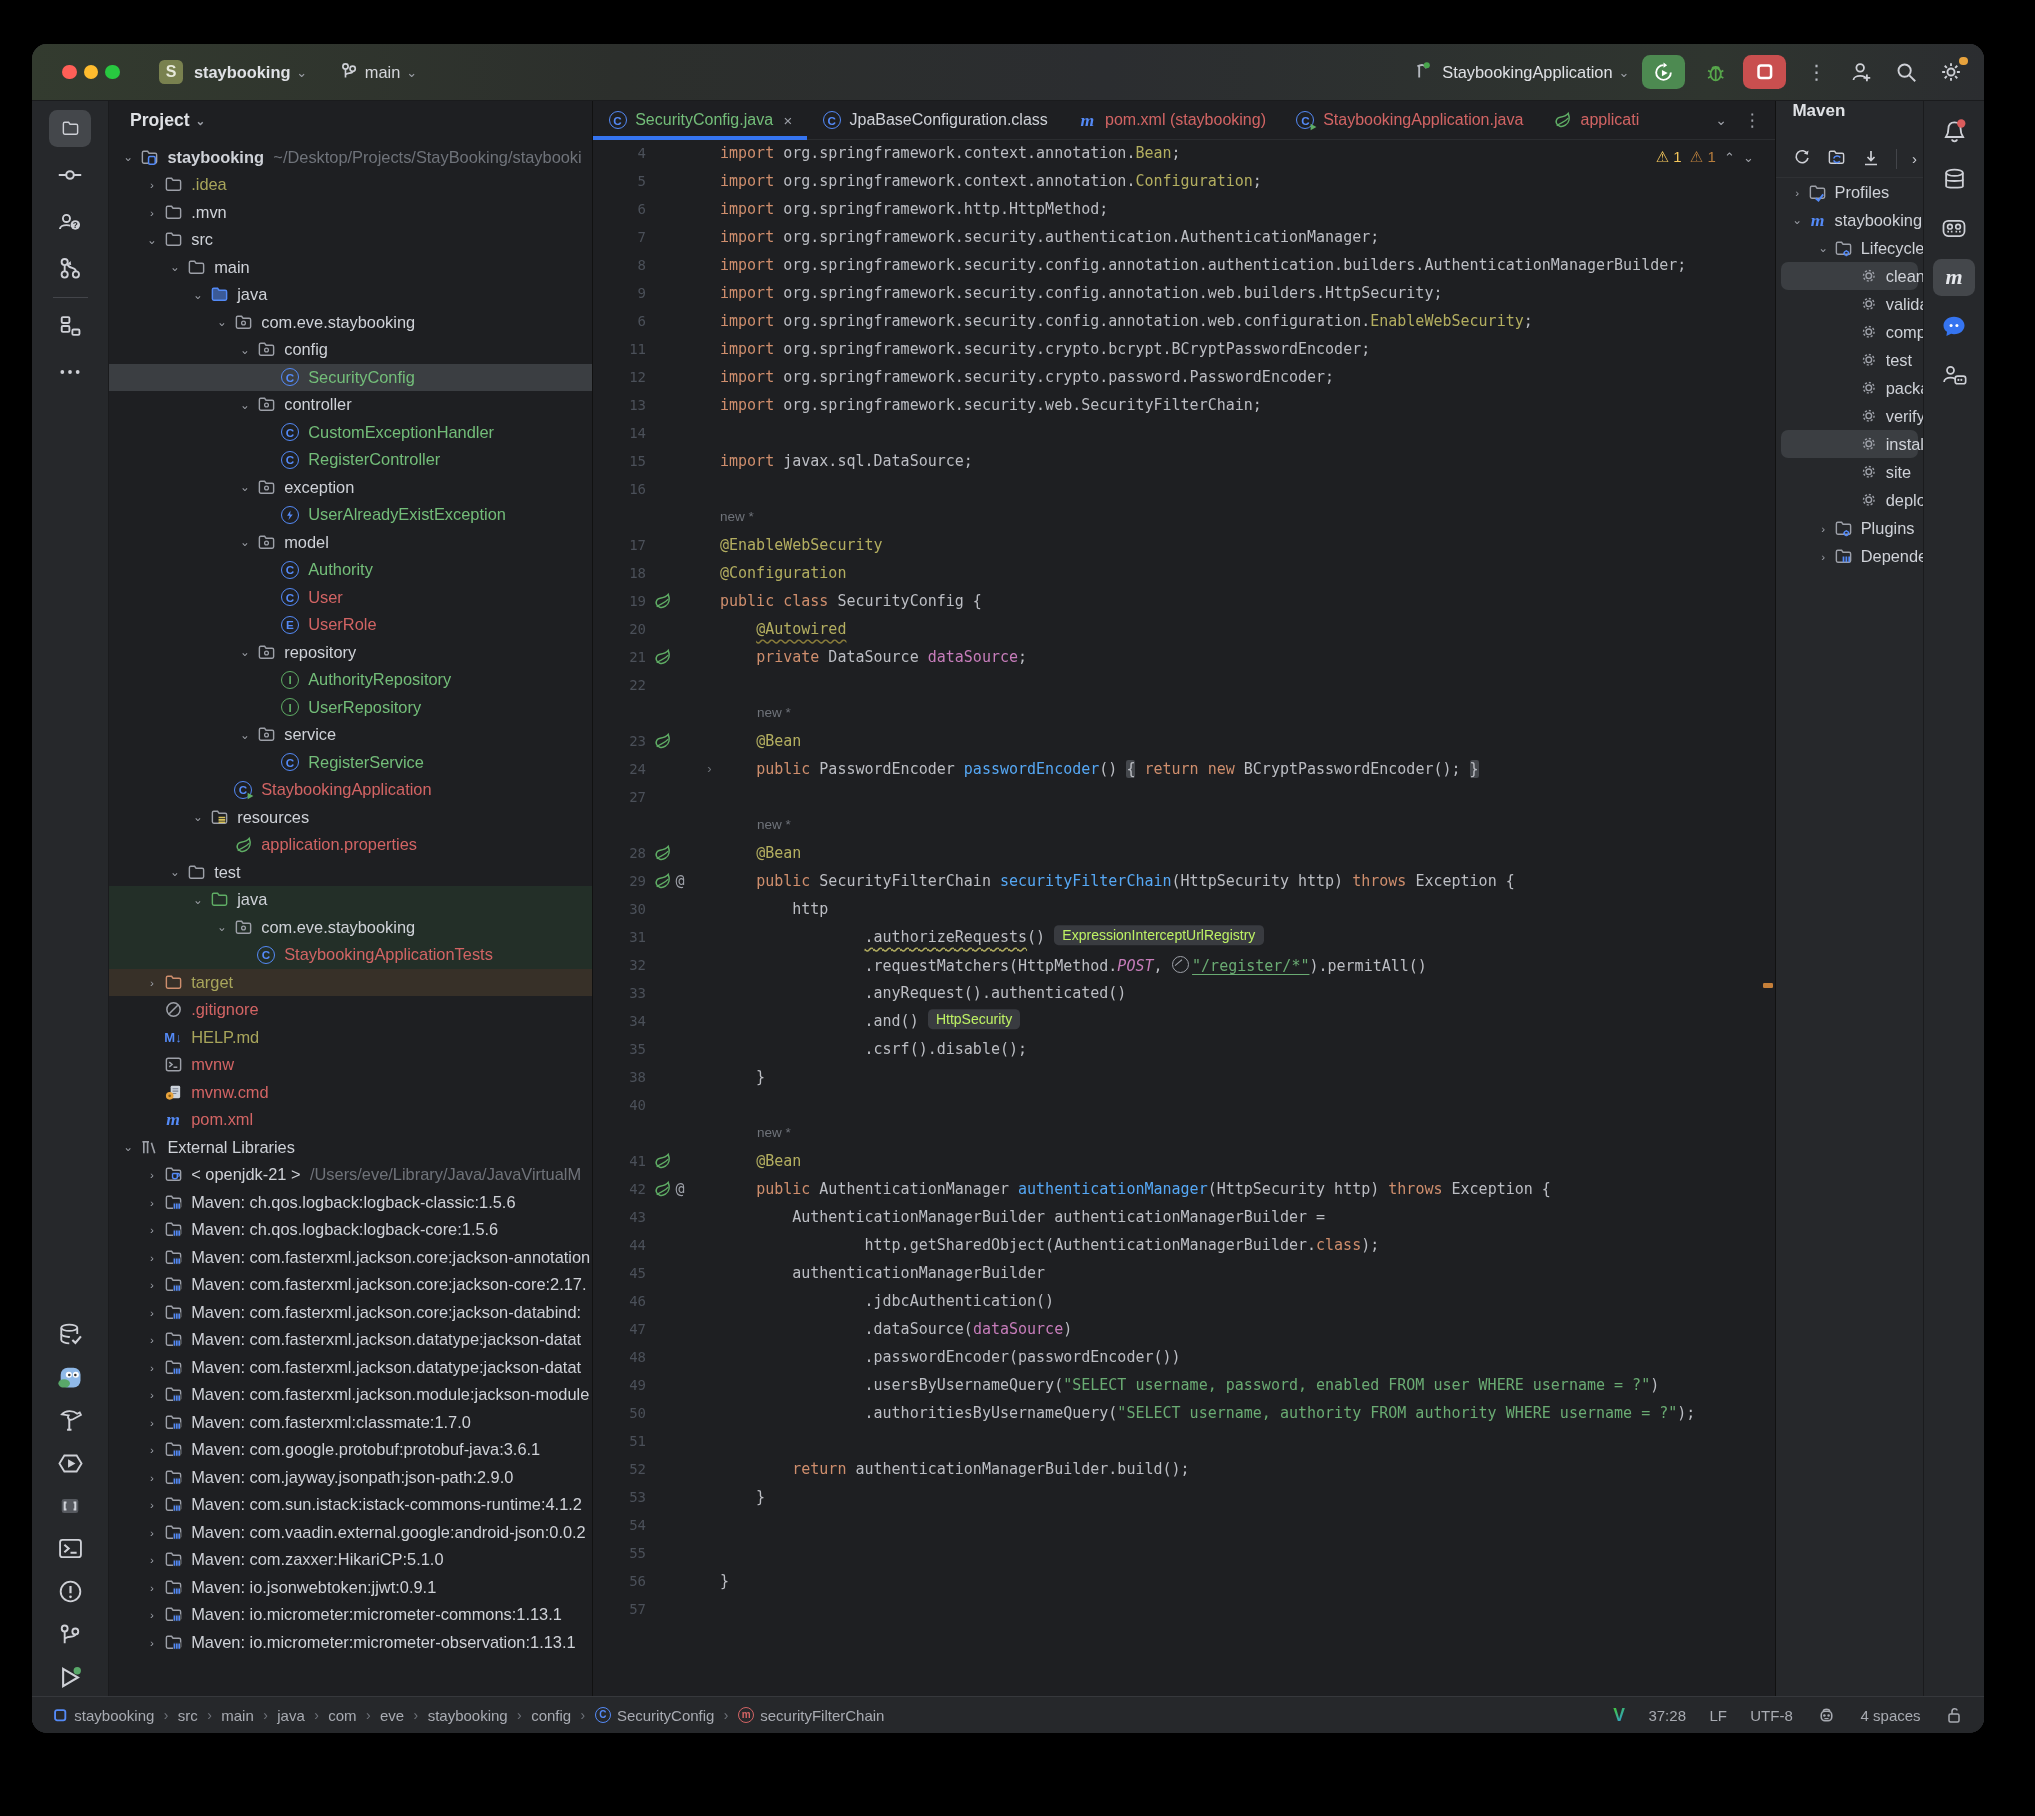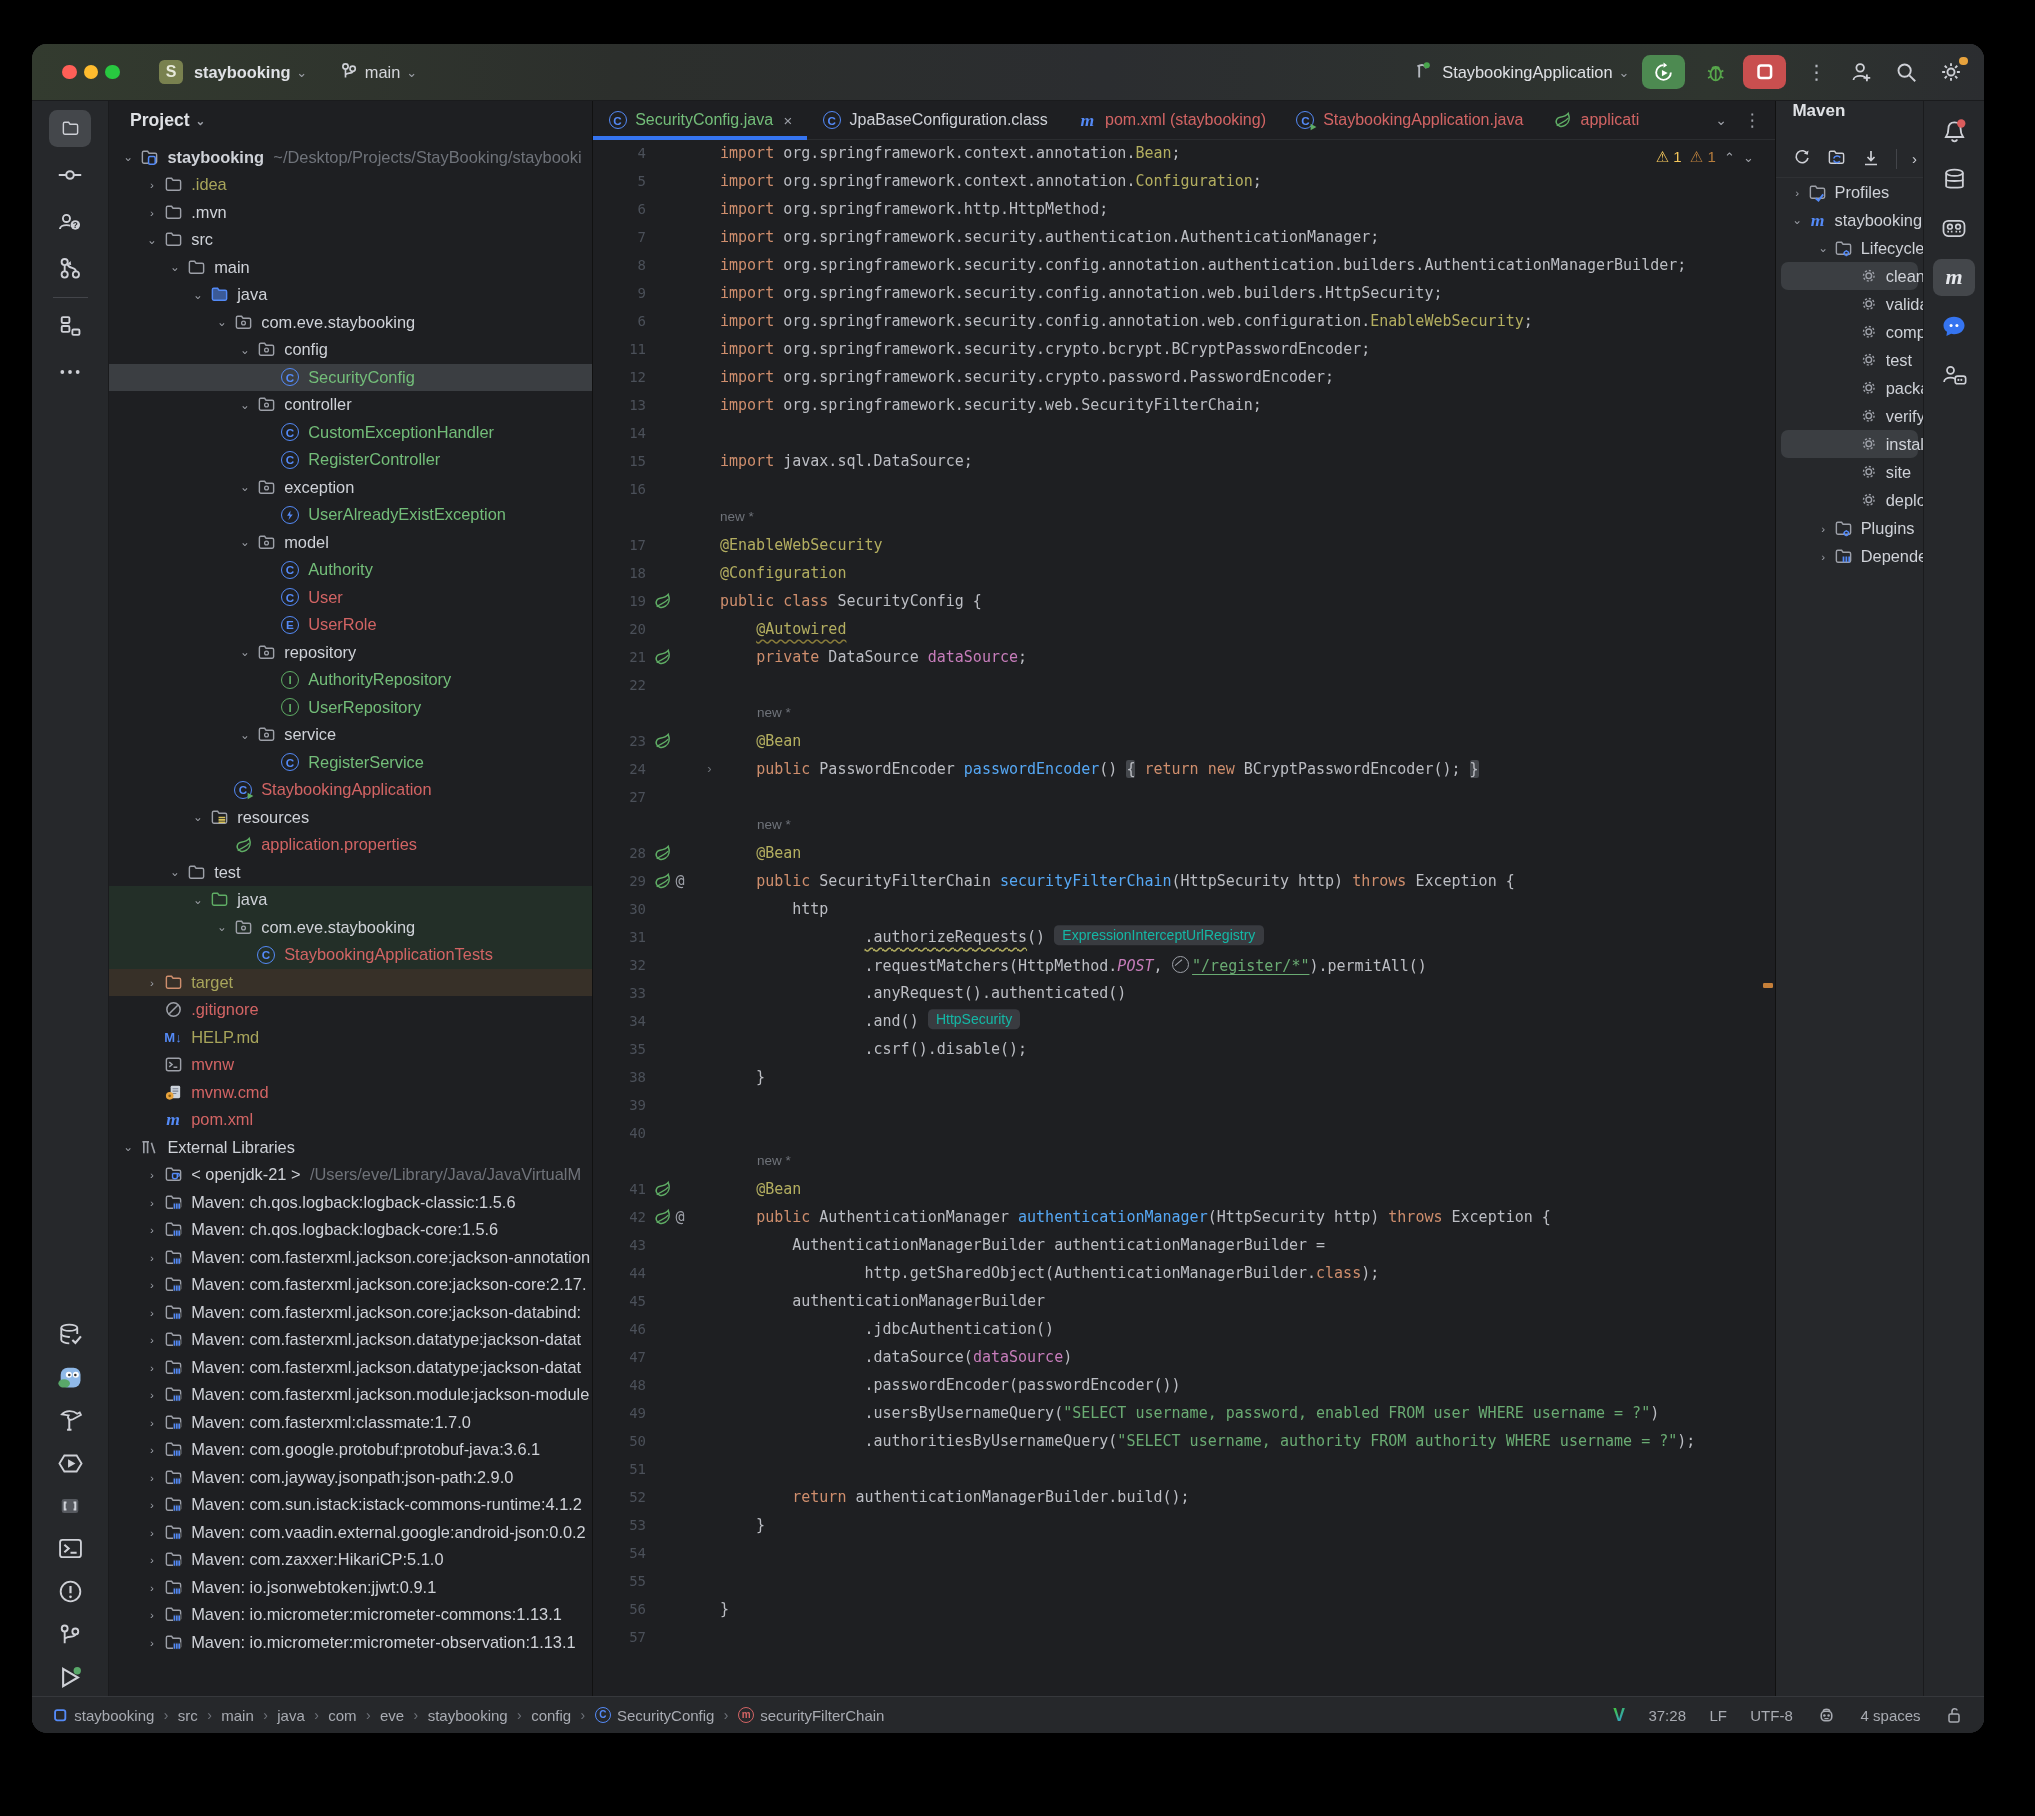--- a/index.html
+++ b/index.html
@@ -70,21 +70,21 @@
   .gicons{width:46px;flex:0 0 46px;display:flex;align-items:center;padding-left:7px;gap:3.5px;}
   .gfold{width:21px;flex:0 0 21px;color:#6F737A;font-size:13px;text-align:center;}
   .ctext{font-family:"DejaVu Sans Mono",monospace;font-size:15px;color:#BCBEC4;white-space:pre;}
   .kw{color:#CF8E6D}.ann{color:#B3AE60}.str{color:#6AAB73}.fld{color:#C77DBB}.mth{color:#56A8F5}
   .fldit{color:#C77DBB;font-style:italic}
   .annw{color:#B3AE60;text-decoration:underline wavy #8a7d3a;text-underline-offset:4.7px;}
   .wavy{color:#BCBEC4;text-decoration:underline wavy #B3AE60;text-underline-offset:4.7px;}
   .strul{color:#6AAB73;text-decoration:underline;text-underline-offset:3.5px;}
   .brc{background:#45484D;border-radius:2.3px;}
   .cur{background:#7A7E85;color:#1E1F22;border-radius:1.2px;}
-  .chipspan{display:inline-block;background:#393B40;color:#14b8a6;border-radius:4.7px;font-family:"Liberation Sans",sans-serif;
+  .chipspan{display:inline-block;background:#393B40;color:#bef264;border-radius:4.7px;font-family:"Liberation Sans",sans-serif;
     font-size:14px;padding:1.8px 8.2px;transform:translateY(-1.8px);}
   .inlay{color:#6F737A;font-size:13.5px;font-family:"Liberation Sans",sans-serif;}
   .urlic{display:inline-block;width:15px;height:15px;border:1.2px solid #9DA0A8;border-radius:50%;position:relative;
     vertical-align:-2.3px;margin-right:3.5px;}
   .urlic::after{content:"";position:absolute;left:1.8px;top:5.9px;width:9.4px;height:1.2px;background:#9DA0A8;transform:rotate(-40deg);}
   #warn-widget{position:absolute;right:21px;top:47px;display:flex;align-items:center;gap:8.2px;color:#9DA0A8;font-size:15px;z-index:6;}
   #warn-widget .w1{color:#F2C55C}#warn-widget .w2{color:#B87E3C}
   #ed-scrollmark{position:absolute;right:2.3px;width:9.4px;height:5.3px;background:#C57F39;border-radius:1.2px;z-index:6;}
   
   #maven-panel{width:147px;flex:0 0 147px;background:#26282B;border-left:0.6px solid #111;overflow:hidden;display:flex;flex-direction:column;}
@@ -1267,26 +1267,20 @@
                 <span class="gfold"></span>
                 <span class="ctext"><span>                .csrf().disable();</span></span>
               </div>
               <div class="crow">
                 <span class="gnum">38</span>
                 <span class="gicons"></span>
                 <span class="gfold"></span>
                 <span class="ctext"><span>    }</span></span>
               </div>
               <div class="crow">
-                <span class="gnum">39</span>
-                <span class="gicons"></span>
-                <span class="gfold"></span>
-                <span class="ctext"></span>
-              </div>
-              <div class="crow">
                 <span class="gnum">40</span>
                 <span class="gicons"></span>
                 <span class="gfold"></span>
                 <span class="ctext"></span>
               </div>
               <div class="crow">
                 <span class="gnum"></span>
                 <span class="gicons"></span>
                 <span class="gfold"></span>
                 <span class="inlay" style="padding-left: 37px;">new *</span>

